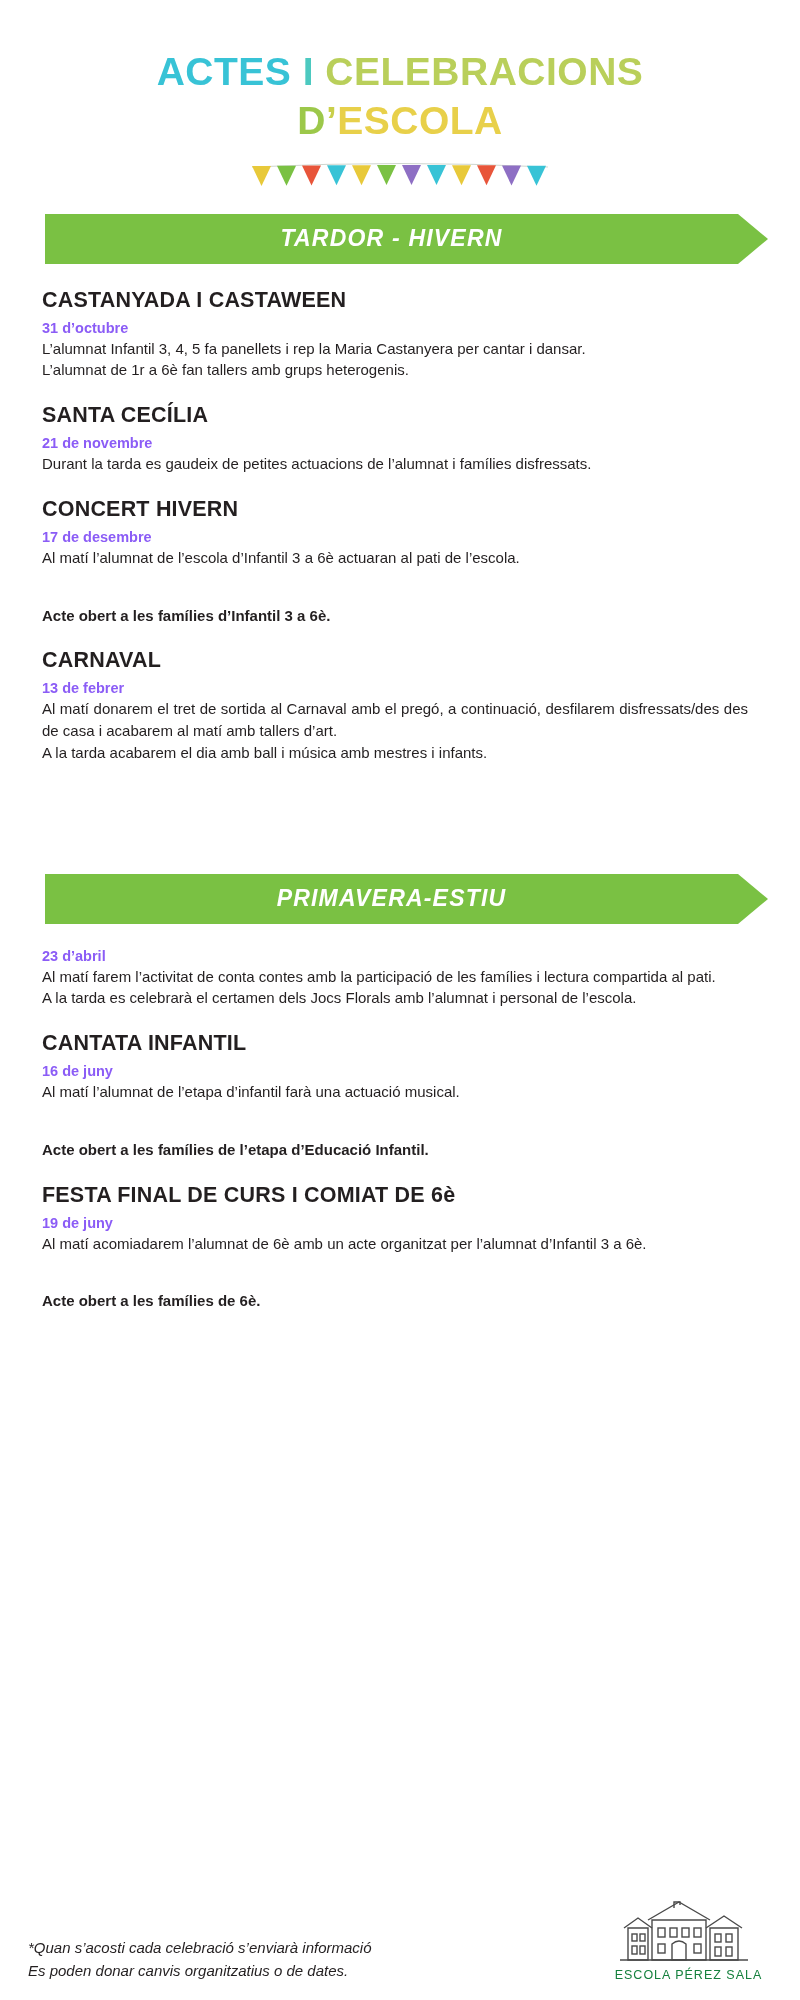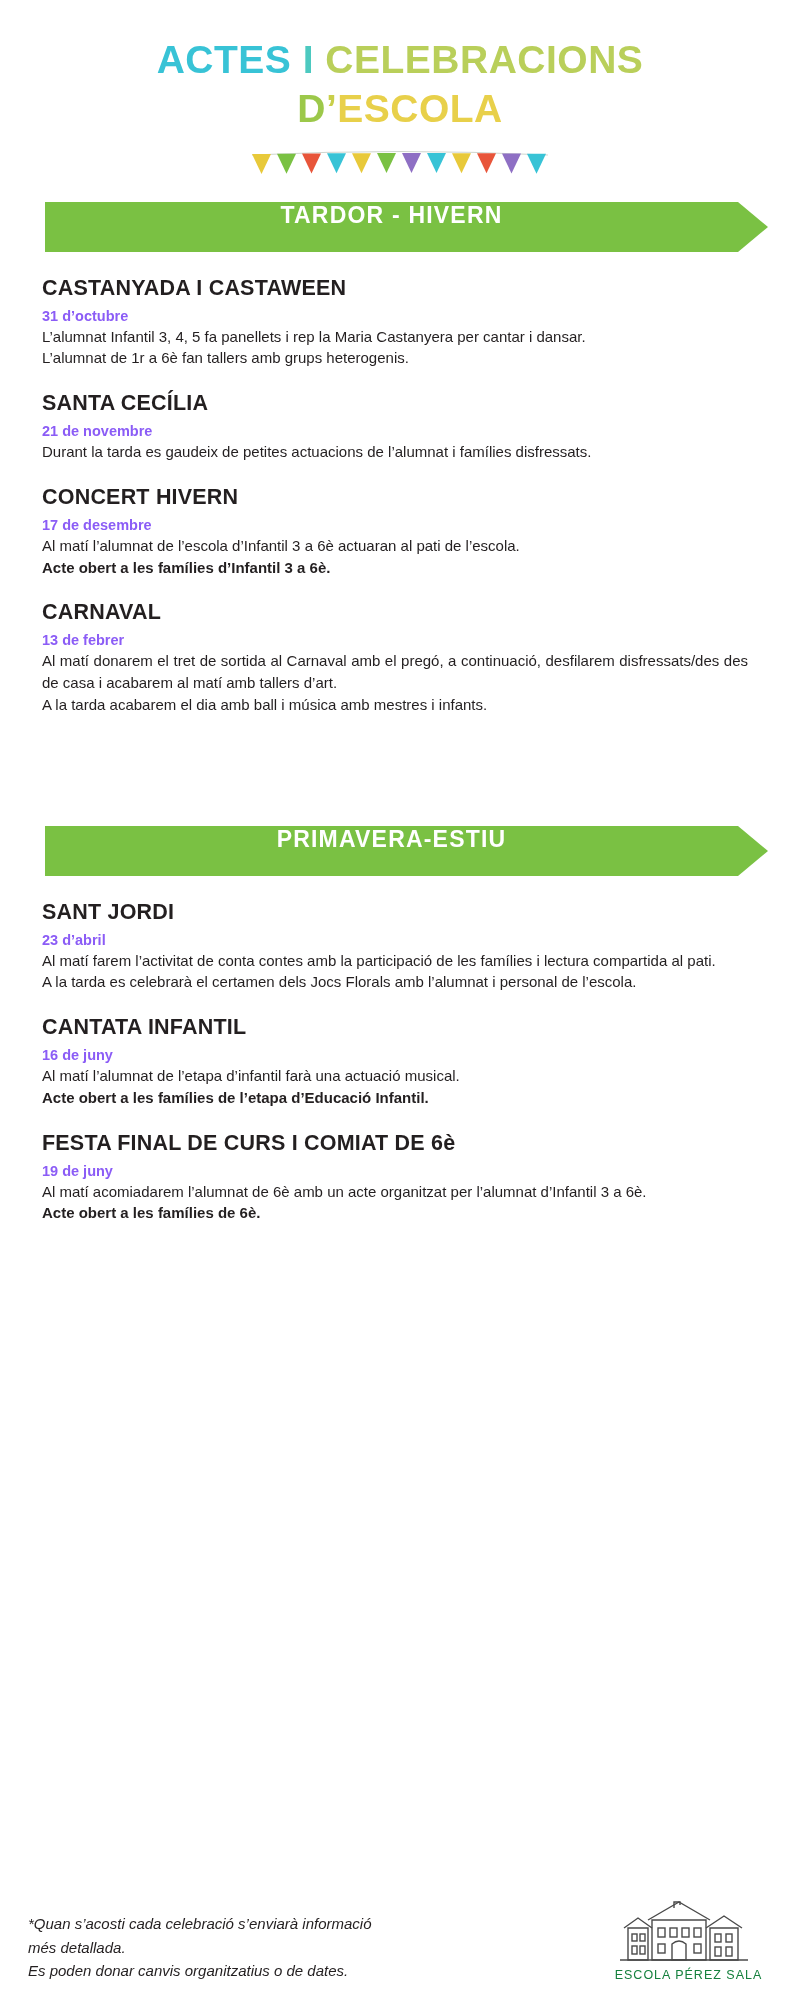--- a/index.html
+++ b/index.html
@@ -17,21 +17,21 @@
   .page {
     position: relative;
     width: 800px;
     height: 2000px;
     overflow: hidden;
     box-sizing: border-box;
   }
 
   
   .title-block {
-    padding-top: 36px;
+    padding-top: 48px;
     text-align: center;
   }
   .title-line {
     font-size: 39px;
     font-weight: bold;
     letter-spacing: 0.5px;
     line-height: 1.25;
     white-space: pre;
   }
   .title-line span { display: inline; }
@@ -51,22 +51,23 @@
     position: relative;
     height: 50px;
   }
   .banner {
     position: relative;
     height: 50px;
     margin-left: 45px;
     margin-right: 62px;
     background: #7ac143;
     display: flex;
-    align-items: flex-start;
+    align-items: center;
     justify-content: center;
+    font-style: italic;
   }
   .banner:after {
     content: "";
     position: absolute;
     right: -30px;
     top: 0;
     width: 0;
     height: 0;
     border-top: 25px solid transparent;
     border-bottom: 25px solid transparent;
@@ -103,20 +104,21 @@
   .event-para {
     font-size: 15px;
     line-height: 1.45;
     margin: 0;
     text-align: justify;
     color: #231f20;
   }
   .event-para.bold {
     font-weight: bold;
     text-align: left;
+    margin-top: 36px;
   }
 
   .spacer-lg { height: 62px; }
 
   
   .footer {
     position: absolute;
     left: 28px;
     right: 24px;
     bottom: 18px;
@@ -205,21 +207,20 @@
         </div>
       </div>
       <div class="spacer-lg"></div>
       <div class="banner-wrap">
         <div class="banner" style="background: rgb(122, 193, 67); margin-top: 48px;">
           <div class="banner-text">PRIMAVERA-ESTIU</div>
         </div>
       </div>
       <div class="content">
         <div class="event first">
-          <div class="event-title">SANT JORDI</div>
           <div class="event-date">23 d’abril</div>
           <p class="event-para">Al matí farem l’activitat de conta contes amb la participació de les famílies i lectura compartida al pati.</p>
           <p class="event-para">A la tarda es celebrarà el certamen dels Jocs Florals amb l’alumnat i personal de l’escola.</p>
         </div>
         <div class="event">
           <div class="event-title">CANTATA INFANTIL</div>
           <div class="event-date">16 de juny</div>
           <p class="event-para">Al matí l’alumnat de l’etapa d’infantil farà una actuació musical.</p>
           <p class="event-para bold">Acte obert a les famílies de l’etapa d’Educació Infantil.</p>
         </div>
@@ -228,21 +229,20 @@
           <div class="event-date">19 de juny</div>
           <p class="event-para">Al matí acomiadarem l’alumnat de 6è amb un acte organitzat per l’alumnat d’Infantil 3 a 6è.</p>
           <p class="event-para bold">Acte obert a les famílies de 6è.</p>
         </div>
       </div>
     </div>
 
   <div class="footer">
     <div class="footnote">
       <div>*Quan s’acosti cada celebració s’enviarà informació</div>
-      <div>més detallada.</div>
       <div>Es poden donar canvis organitzatius o de dates.</div>
     </div>
     <div class="logo">
       <svg width="150" height="66" viewBox="0 0 150 66">
         <g fill="none" stroke="#4a4a4a" stroke-width="1.4">
           <path d="M14 62 L14 30 L34 30 L34 62 Z"></path>
           <path d="M10 30 L24 20 L38 30"></path>
           <path d="M38 62 L38 22 L92 22 L92 62 Z"></path>
           <path d="M34 22 L65 4 L96 22"></path>
           <path d="M60 10 L60 4 L66 4 L66 7"></path>

